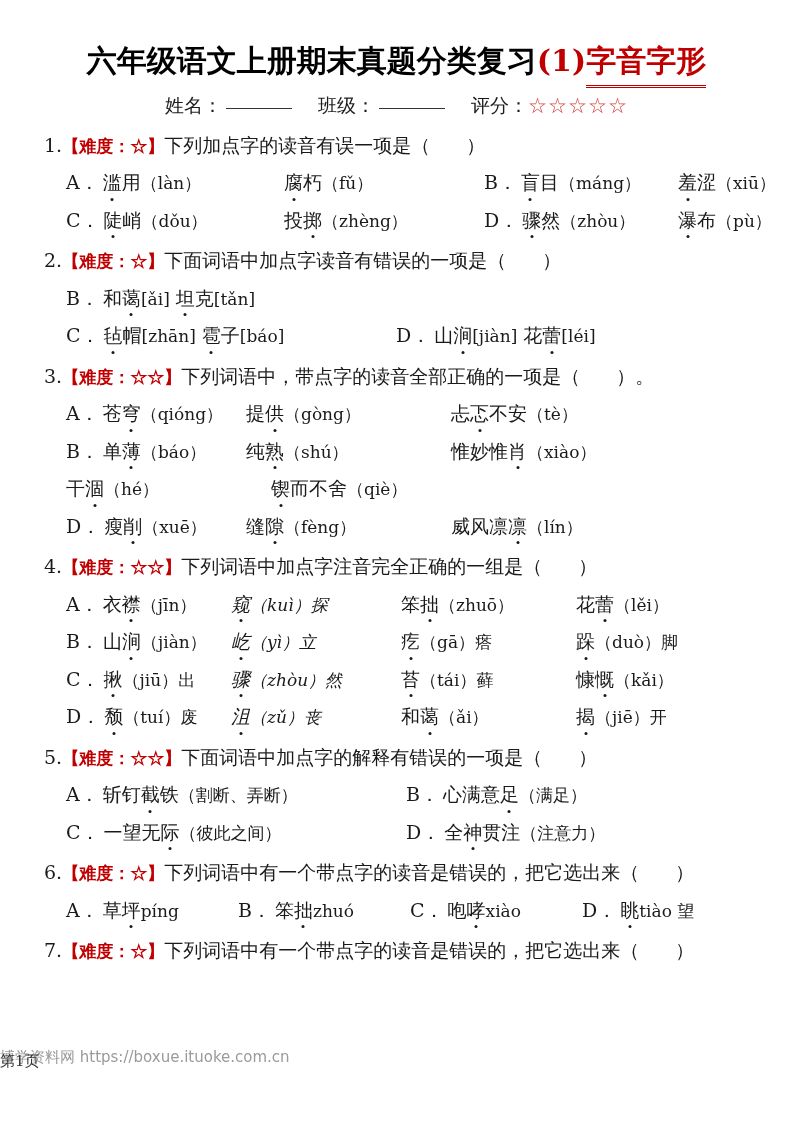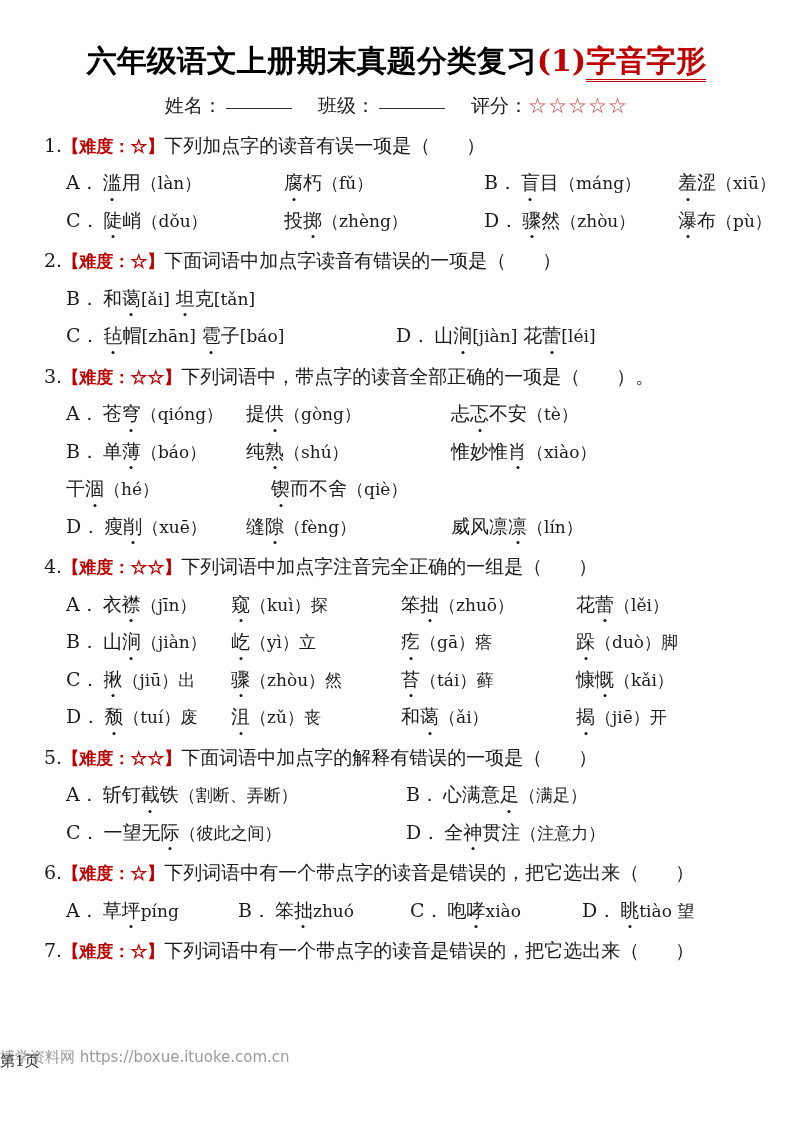--- a/index.html
+++ b/index.html
@@ -31,21 +31,21 @@
     letter-spacing: 0px;
     line-height: 1.25;
     white-space: nowrap;
     margin: 8px 0 0 0;
   }
   .title .black { color: #000000; }
   .title .red { color: #c00000; }
   .title .red-ul {
     color: #c00000;
     border-bottom: 3px double #c00000;
-    padding-bottom: 1px;
+    padding-bottom: 7px;
   }
 
   
   .inforow {
     text-align: center;
     font-size: 19px;
     margin-top: 13px;
     white-space: nowrap;
     color: #1a1a1a;
   }
@@ -99,21 +99,21 @@
   .w-q1-d { width: 190px; }
 
   .w-q2-a { width: 330px; }
   .w-q2-b { width: 300px; }
 
   .w-q3-1 { width: 180px; }
   .w-q3-2 { width: 205px; }
   .w-q3-3 { width: 220px; }
 
   .w-q4-1 { width: 165px; }
-  .w-q4-2 { width: 170px; }
+  .w-q4-2 { width: 170px; font-style: italic; }
   .w-q4-3 { width: 175px; }
   .w-q4-4 { width: 160px; }
 
   .w-q5-a { width: 340px; }
   .w-q5-b { width: 300px; }
 
   .w-q6 { width: 172px; }
   .w-q6-last { width: 160px; }
 
   .lbl { margin-right: 4px; }

